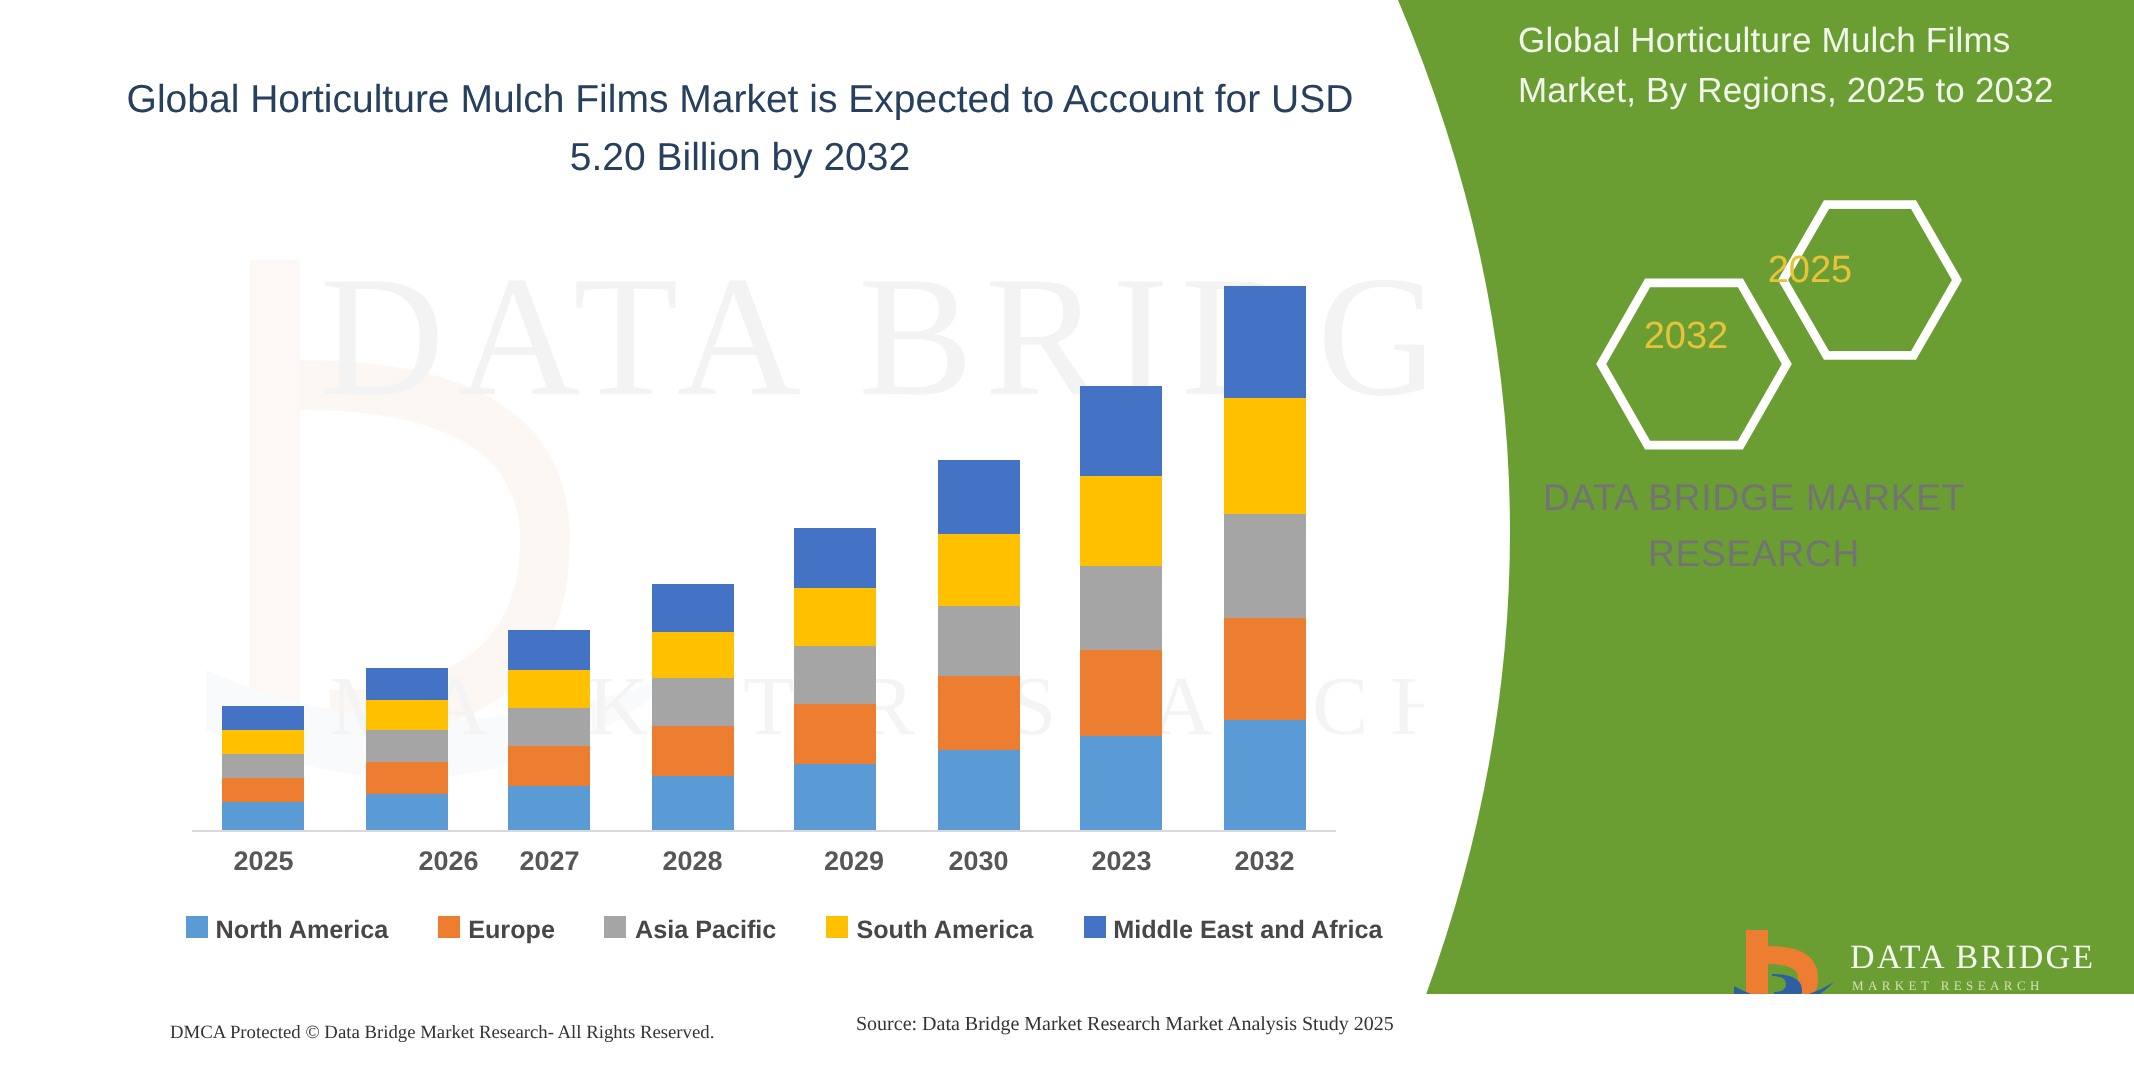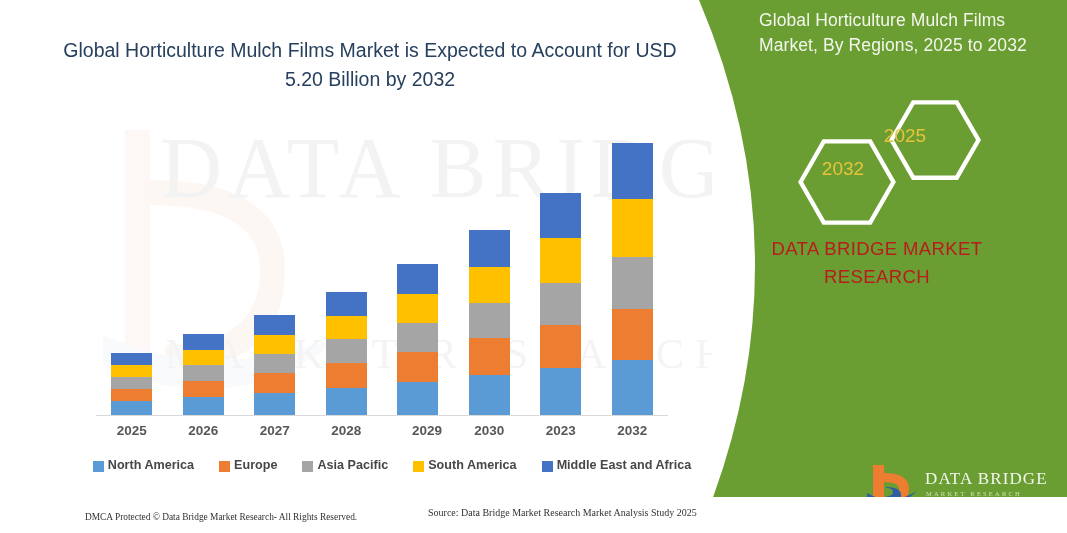--- a/index.html
+++ b/index.html
@@ -30,21 +30,21 @@
   .hexwrap{position:absolute;left:0;top:0;width:380px;height:533px;pointer-events:none;}
   .hex-label{
     position:absolute;color:#e8c33a;font-size:19px;font-weight:400;
     text-align:center;
   }
   #hex2025-label{left:182px;top:125px;width:72px;}
   #hex2032-label{left:120px;top:158px;width:72px;}
 
   .brand-lines{
     position:absolute;left:40px;top:235px;width:300px;text-align:center;
-    color:#b91c1c;font-size:18.5px;line-height:28px;font-weight:400;
+    color:#737373;font-size:18.5px;line-height:28px;font-weight:400;
     letter-spacing:.4px;
   }
 
   
   .logo-bottom{position:absolute;left:178px;top:463px;width:200px;height:56px;}
   .logo-text{
     position:absolute;left:60px;top:6px;color:#f4f7ef;
     font-family:"Liberation Serif", serif;
     font-size:17px;letter-spacing:1.1px;font-weight:400;
   }
@@ -84,21 +84,21 @@
   .xlabel{
     position:absolute;width:72px;text-align:center;
     color:#575757;font-size:13.5px;font-weight:bold;
   }
 
   
   .legend{
     position:absolute;left:96px;top:455px;width:580px;height:20px;
     display:flex;align-items:center;justify-content:center;gap:13px;
   }
-  .legend-item{display:flex;align-items:flex-end;gap:4px;padding-left:12px;}
+  .legend-item{display:flex;align-items:flex-start;gap:4px;padding-left:12px;}
   .legend-swatch{width:11px;height:11px;display:block;}
   .legend-label{color:#474747;font-size:12.6px;font-weight:bold;white-space:nowrap;}
 
   
   .footer-left{
     position:absolute;left:85px;top:512px;color:#333;
     font-family:"Liberation Serif", serif;font-size:9.4px;white-space:nowrap;
   }
   .footer-right{
     position:absolute;left:428px;top:507px;color:#333;
@@ -178,21 +178,21 @@
         <div class="bar" style="left: 515.75px;">
           <span class="seg" style="height: 56px; background: rgb(68, 114, 196);"></span>
           <span class="seg" style="height: 58px; background: rgb(255, 192, 0);"></span>
           <span class="seg" style="height: 52px; background: rgb(165, 165, 165);"></span>
           <span class="seg" style="height: 51px; background: rgb(237, 125, 49);"></span>
           <span class="seg" style="height: 55px; background: rgb(91, 155, 213);"></span>
         </div>
       </div>
     <div class="xlabels" id="xlabels">
         <div class="xlabel" style="left: -0.25px;">2025</div>
-        <div class="xlabel" style="left: 71.25px;">2026</div>
+        <div class="xlabel" style="left: 71.25px; text-align: right;">2026</div>
         <div class="xlabel" style="left: 142.75px;">2027</div>
         <div class="xlabel" style="left: 214.25px;">2028</div>
         <div class="xlabel" style="left: 295px;">2029</div>
         <div class="xlabel" style="left: 357.25px;">2030</div>
         <div class="xlabel" style="left: 428.75px;">2023</div>
         <div class="xlabel" style="left: 500.25px;">2032</div>
       </div>
     <div class="legend" id="legend">
         <div class="legend-item">
           <span class="legend-swatch" style="background: rgb(91, 155, 213);"></span>

